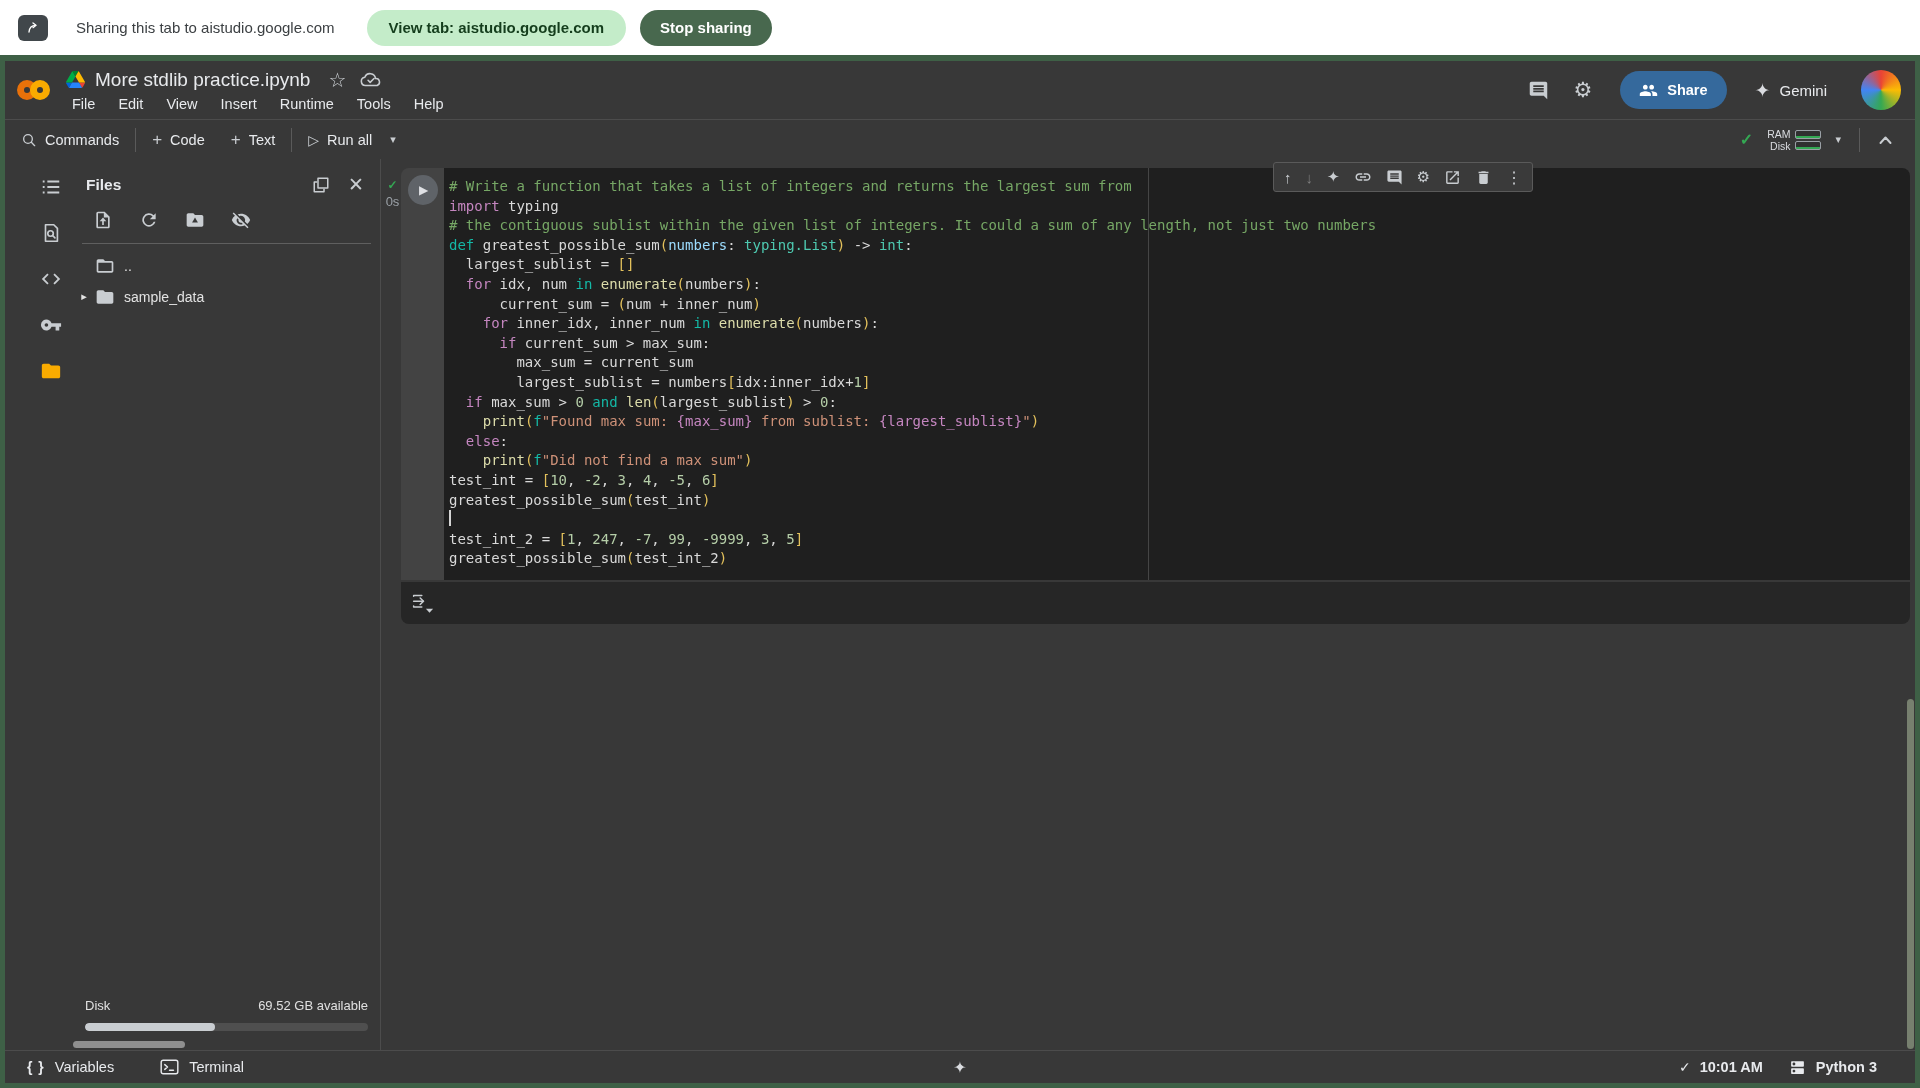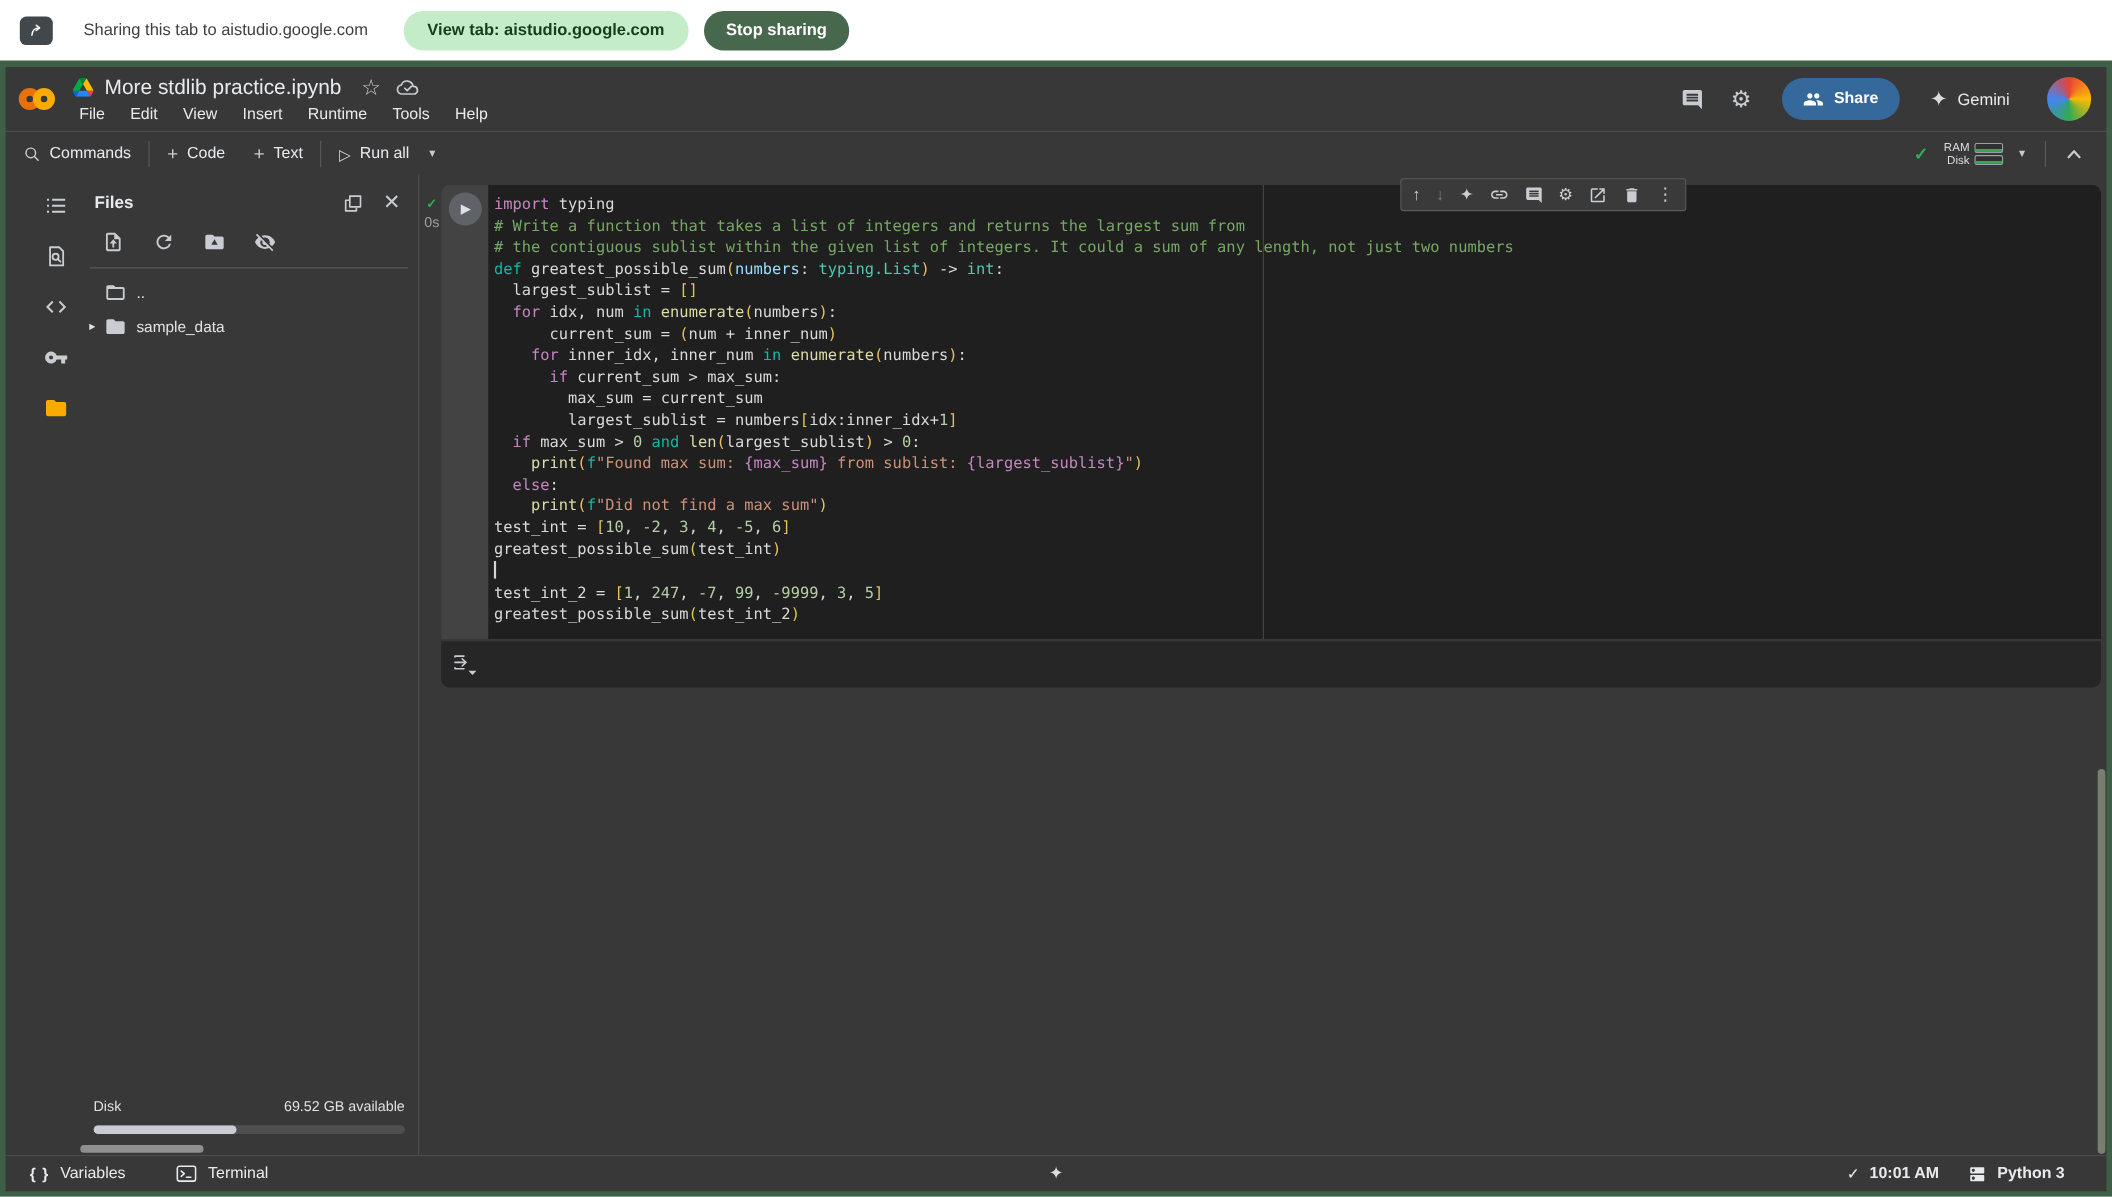--- a/index.html
+++ b/index.html
@@ -380,22 +380,22 @@
             <span class="gut-check">✓</span>
             <span class="gut-time">0s</span>
           </div>
           <div class="cell">
             <div class="cell-strip">
               <button class="run-btn">▶</button>
             </div>
             <div class="code-area">
               <div class="ruler"></div>
               <div>
+                    <div class="code-line"><span class="tk-c"># Write a function that takes a list of integers and returns the largest sum from</span></div>
                     <div class="code-line"><span class="tk-k">import</span><span class="tk-w"> typing</span></div>
-                    <div class="code-line"><span class="tk-c"># Write a function that takes a list of integers and returns the largest sum from</span></div>
                     <div class="code-line"><span class="tk-c"># the contiguous sublist within the given list of integers. It could a sum of any length, not just two numbers</span></div>
                     <div class="code-line"><span class="tk-b">def</span><span class="tk-w"> greatest_possible_sum</span><span class="tk-g">(</span><span class="tk-p">numbers</span><span class="tk-w">: </span><span class="tk-t">typing.List</span><span class="tk-g">)</span><span class="tk-w"> -&gt; </span><span class="tk-t">int</span><span class="tk-w">:</span></div>
                     <div class="code-line"><span class="tk-w">  largest_sublist = </span><span class="tk-g">[]</span></div>
                     <div class="code-line"><span class="tk-k">  for</span><span class="tk-w"> idx, num </span><span class="tk-b">in</span><span class="tk-w"> </span><span class="tk-f">enumerate</span><span class="tk-g">(</span><span class="tk-w">numbers</span><span class="tk-g">)</span><span class="tk-w">:</span></div>
                     <div class="code-line"><span class="tk-w">      current_sum = </span><span class="tk-g">(</span><span class="tk-w">num + inner_num</span><span class="tk-g">)</span></div>
                     <div class="code-line"><span class="tk-k">    for</span><span class="tk-w"> inner_idx, inner_num </span><span class="tk-b">in</span><span class="tk-w"> </span><span class="tk-f">enumerate</span><span class="tk-g">(</span><span class="tk-w">numbers</span><span class="tk-g">)</span><span class="tk-w">:</span></div>
                     <div class="code-line"><span class="tk-k">      if</span><span class="tk-w"> current_sum &gt; max_sum:</span></div>
                     <div class="code-line"><span class="tk-w">        max_sum = current_sum</span></div>
                     <div class="code-line"><span class="tk-w">        largest_sublist = numbers</span><span class="tk-g">[</span><span class="tk-w">idx:inner_idx+</span><span class="tk-n">1</span><span class="tk-g">]</span></div>
                     <div class="code-line"><span class="tk-k">  if</span><span class="tk-w"> max_sum &gt; </span><span class="tk-n">0</span><span class="tk-w"> </span><span class="tk-b">and</span><span class="tk-w"> </span><span class="tk-f">len</span><span class="tk-g">(</span><span class="tk-w">largest_sublist</span><span class="tk-g">)</span><span class="tk-w"> &gt; </span><span class="tk-n">0</span><span class="tk-w">:</span></div>

